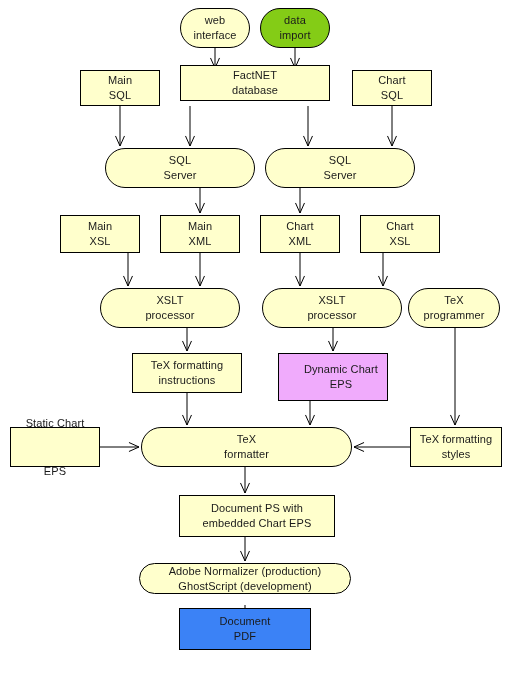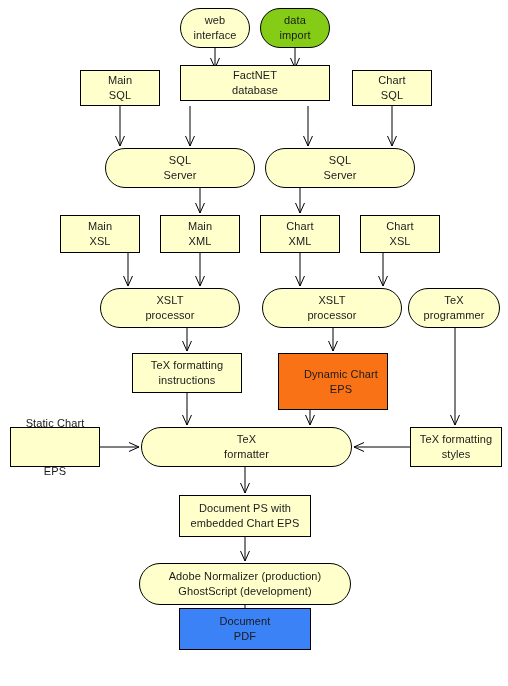--- a/index.html
+++ b/index.html
@@ -196,41 +196,41 @@
         <span class="line">processor</span>
       </div>
       <div class="node rounded" style="left: 408px; top: 288px; width: 92px; height: 40px; background: rgb(255, 255, 204); border-color: rgb(0, 0, 0); color: rgb(26, 26, 26); border-radius: 20px;">
         <span class="line">TeX</span>
         <span class="line">programmer</span>
       </div>
       <div class="node" style="left: 132px; top: 353px; width: 110px; height: 40px; background: rgb(255, 255, 204); border-color: rgb(0, 0, 0); color: rgb(26, 26, 26);">
         <span class="line">TeX formatting</span>
         <span class="line">instructions</span>
       </div>
-      <div class="node" style="left: 278px; top: 353px; width: 110px; height: 57px; background: #f97316; border-color: rgb(0, 0, 0); color: rgb(26, 26, 26); padding-left: 16px;">
+      <div class="node" style="left: 278px; top: 353px; width: 110px; height: 48px; background: #f0abfc; border-color: rgb(0, 0, 0); color: rgb(26, 26, 26); padding-left: 16px;">
         <span class="line">Dynamic Chart</span>
         <span class="line">EPS</span>
       </div>
       <div class="node" style="left: 10px; top: 427px; width: 90px; height: 40px; background: rgb(255, 255, 204); border-color: rgb(0, 0, 0); color: rgb(26, 26, 26); gap: 33px;">
         <span class="line">Static Chart</span>
         <span class="line">EPS</span>
       </div>
       <div class="node rounded" style="left: 141px; top: 427px; width: 211px; height: 40px; background: rgb(255, 255, 204); border-color: rgb(0, 0, 0); color: rgb(26, 26, 26); border-radius: 20px;">
         <span class="line">TeX</span>
         <span class="line">formatter</span>
       </div>
       <div class="node" style="left: 410px; top: 427px; width: 92px; height: 40px; background: rgb(255, 255, 204); border-color: rgb(0, 0, 0); color: rgb(26, 26, 26);">
         <span class="line">TeX formatting</span>
         <span class="line">styles</span>
       </div>
-      <div class="node" style="left: 179px; top: 495px; width: 132px; height: 42px; background: rgb(255, 255, 204); border-color: rgb(0, 0, 0); color: rgb(26, 26, 26);">
+      <div class="node" style="left: 179px; top: 495px; width: 156px; height: 42px; background: rgb(255, 255, 204); border-color: rgb(0, 0, 0); color: rgb(26, 26, 26);">
         <span class="line">Document PS with</span>
         <span class="line">embedded Chart EPS</span>
       </div>
-      <div class="node rounded" style="left: 139px; top: 563px; width: 212px; height: 42px; background: rgb(255, 255, 204); border-color: rgb(0, 0, 0); color: rgb(26, 26, 26); border-radius: 21px;">
+      <div class="node rounded" style="left: 139px; top: 563px; width: 212px; height: 31px; background: rgb(255, 255, 204); border-color: rgb(0, 0, 0); color: rgb(26, 26, 26); border-radius: 21px;">
         <span class="line">Adobe Normalizer (production)</span>
         <span class="line">GhostScript (development)</span>
       </div>
       <div class="node" style="left: 179px; top: 608px; width: 132px; height: 42px; background: #3b82f6; border-color: rgb(0, 0, 0); color: rgb(26, 26, 26);">
         <span class="line">Document</span>
         <span class="line">PDF</span>
       </div>
     </div>
 </div>
 

